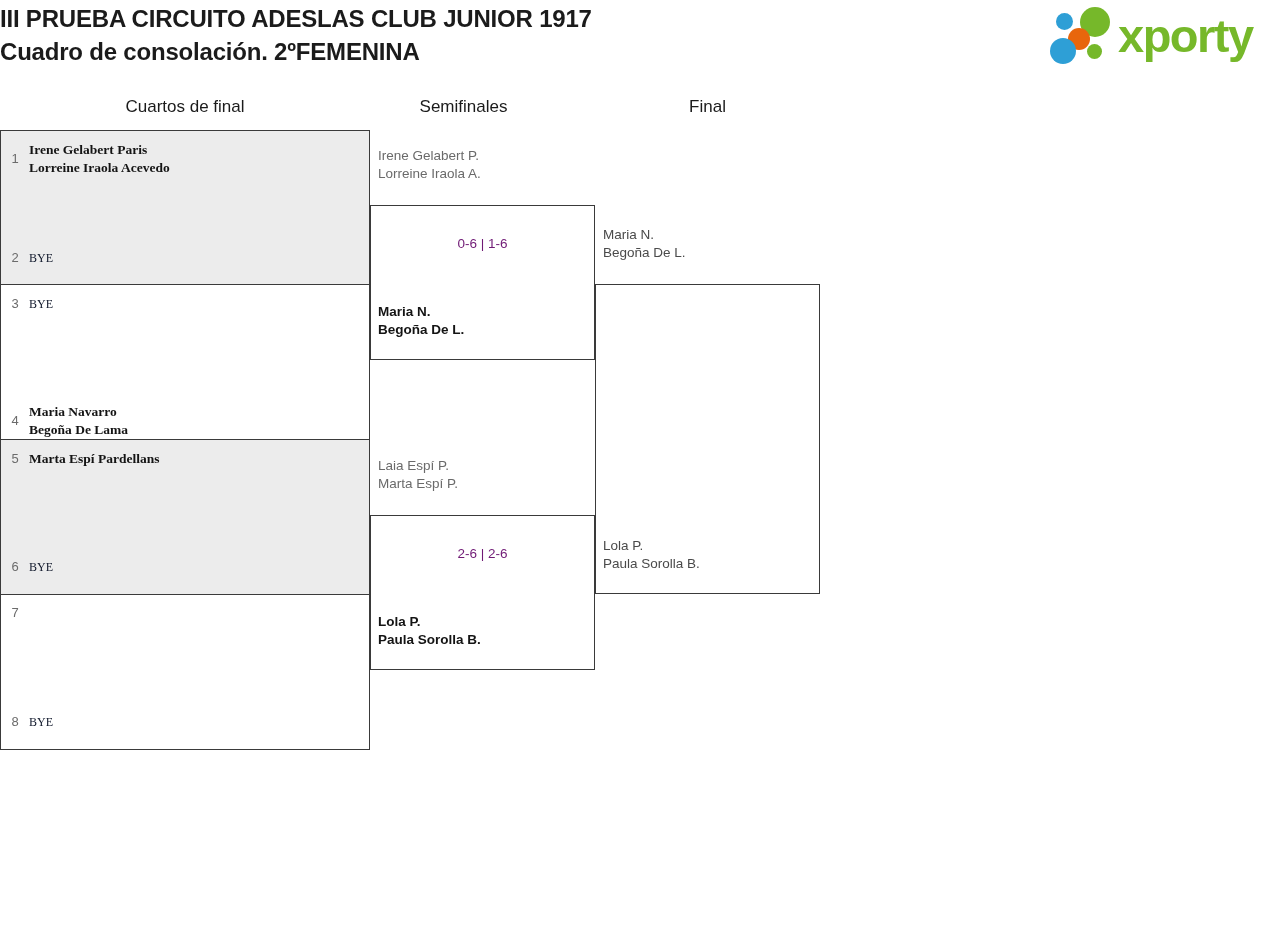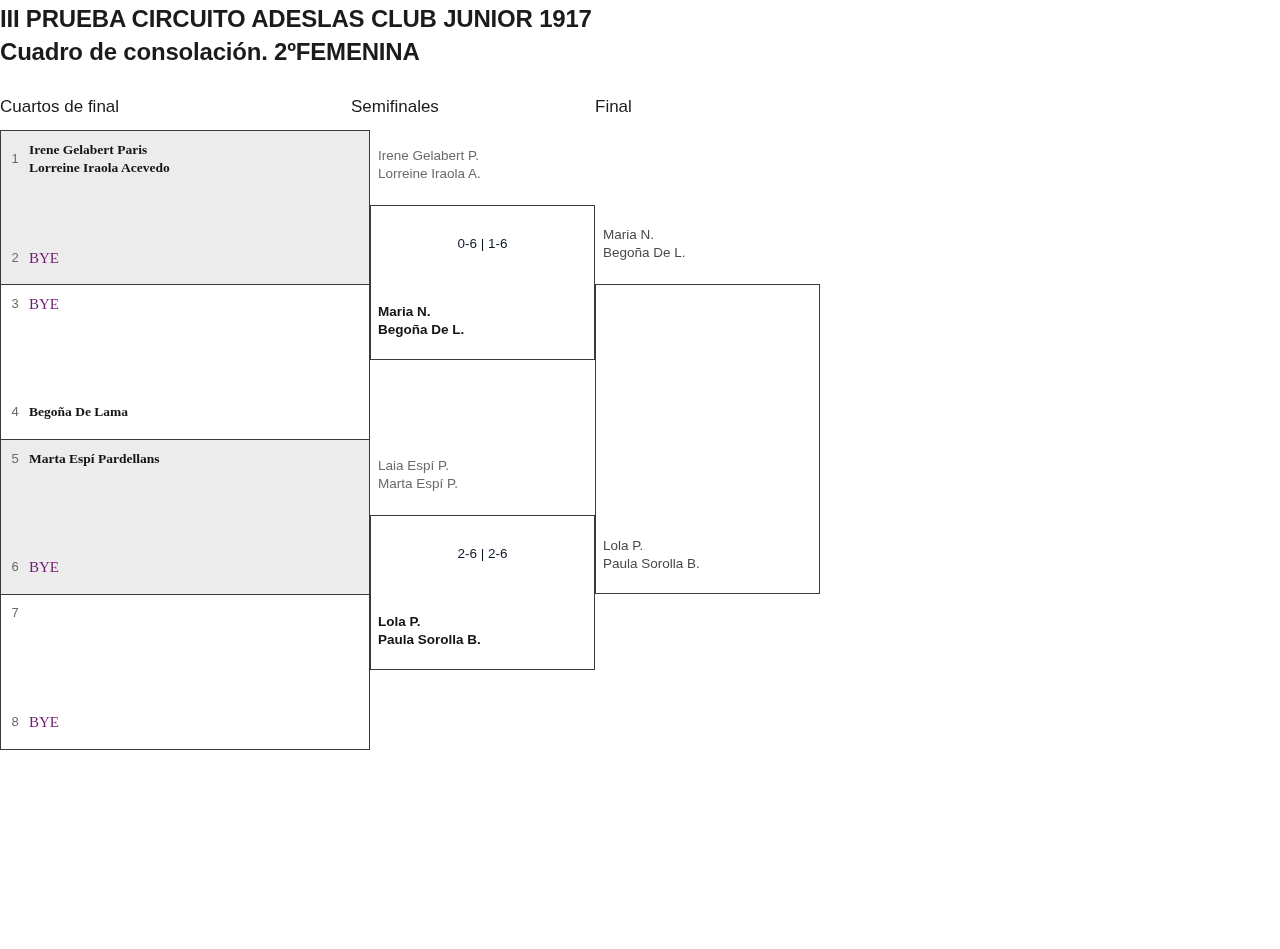--- a/index.html
+++ b/index.html
@@ -64,20 +64,21 @@
     color: #76b82a;
     letter-spacing: -1.5px;
     line-height: 55px;
   }
 
   
   .round-header {
     position: absolute;
     font-size: 17px;
     color: #1b1b1b;
+    text-align: center;
     white-space: nowrap;
     top: 97px;
   }
   #round-header-0 { left: 0px;   width: 370px; }
   #round-header-1 { left: 351px; width: 225px; }
   #round-header-2 { left: 595px; width: 225px; }
 
   
   #bracket {
     position: absolute;
@@ -119,22 +120,22 @@
     font-family: Liberation Serif, serif;
   }
   .seed-name {
     font-size: 13.5px;
     font-weight: bold;
     color: #141414;
     line-height: 18px;
     white-space: nowrap;
   }
   .seed-bye {
-    font-size: 15px;
-    color: #701a75;
+    font-size: 12px;
+    color: #0f172a;
     line-height: 18px;
   }
 
   
   .match-box {
     position: absolute;
     border: 1px solid #3a3a3a;
     background: #ffffff;
   }
   .slot-label {
@@ -148,35 +149,45 @@
     white-space: nowrap;
   }
   .slot-winner .ln { font-weight: bold; color: #141414; }
   .slot-loser  .ln { font-weight: normal; color: #6a6a6a; }
   .slot-pending .ln { font-weight: normal; color: #4a4a4a; }
 
   .match-score {
     position: absolute;
     text-align: center;
     font-size: 13.5px;
-    color: #0f172a;
+    color: #701a75;
     line-height: 18px;
     white-space: nowrap;
   }
 </style>
 </head>
 <body>
 
 <div id="header">
 
   <div id="title-block">
     <div class="title-line">III PRUEBA CIRCUITO ADESLAS CLUB JUNIOR 1917</div>
     <div class="title-line">Cuadro de consolación. 2ºFEMENINA</div>
   </div>
 
+  <div id="logo">
+    <div id="logo-dots">
+      <span class="dot dot-blue-sm"></span>
+      <span class="dot dot-green-lg"></span>
+      <span class="dot dot-orange"></span>
+      <span class="dot dot-blue-lg"></span>
+      <span class="dot dot-green-sm"></span>
+    </div>
+    <div id="logo-word">xporty</div>
+  </div>
 
 </div>
 
 <div class="round-header" id="round-header-0">Cuartos de final</div>
 <div class="round-header" id="round-header-1">Semifinales</div>
 <div class="round-header" id="round-header-2">Final</div>
 
 <div id="bracket">
     <div class="r1-block shaded first" style="top: 0px; height: 155px;">
       <div class="seed-slot" style="top: 10px;">
@@ -196,20 +207,21 @@
     <div class="r1-block plain" style="top: 155px; height: 155px;">
       <div class="seed-slot" style="top: 10px;">
         <div class="seed-num">3</div>
         <div class="seed-names">
           <div class="seed-bye">BYE</div>
         </div>
       </div>
       <div class="seed-slot" style="top: 118px;">
         <div class="seed-num">4</div>
         <div class="seed-names">
+          <div class="seed-name">Maria Navarro</div>
           <div class="seed-name">Begoña De Lama</div>
         </div>
       </div>
     </div>
     <div class="r1-block shaded" style="top: 310px; height: 155px;">
       <div class="seed-slot" style="top: 10px;">
         <div class="seed-num">5</div>
         <div class="seed-names">
           <div class="seed-name">Marta Espí Pardellans</div>
         </div>

